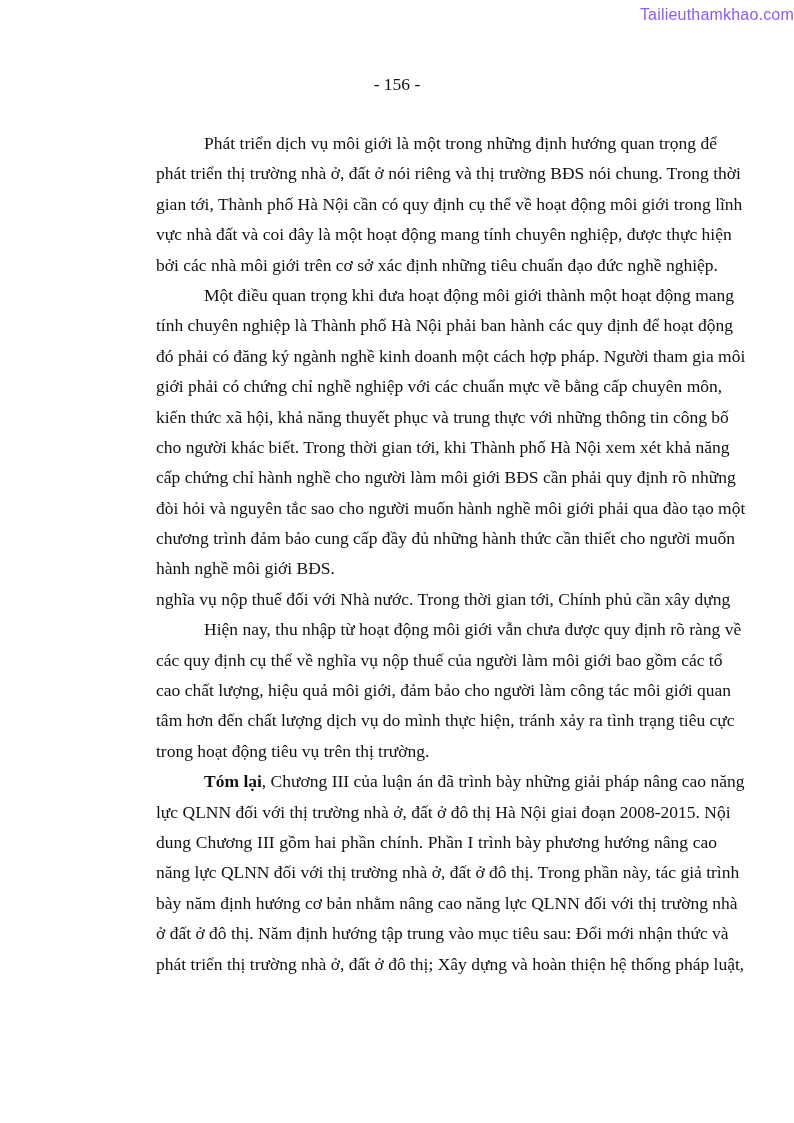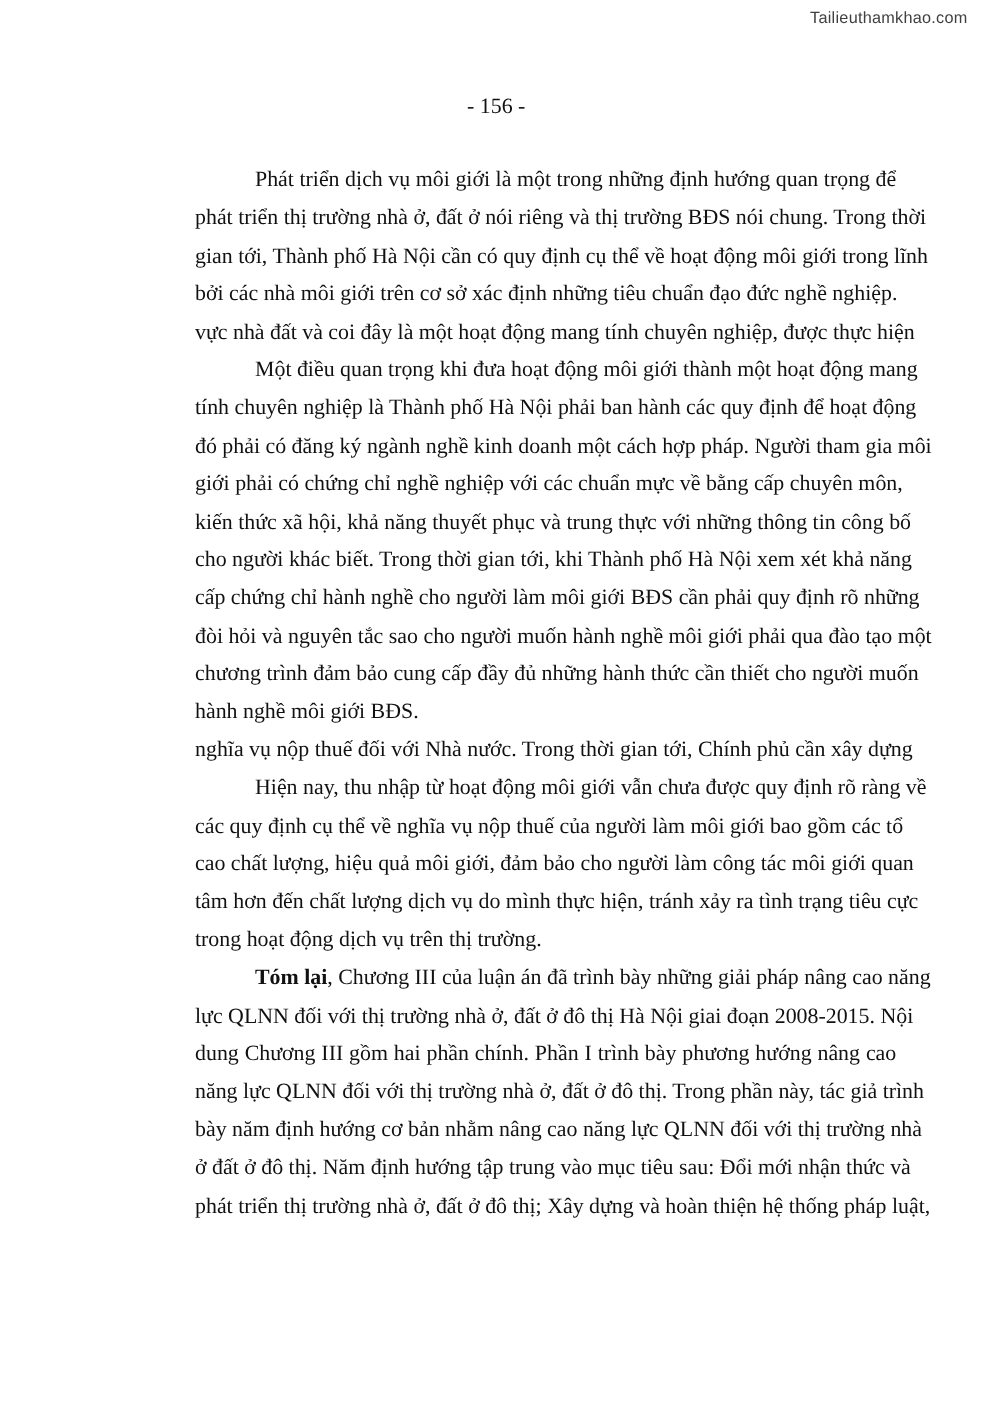--- a/index.html
+++ b/index.html
@@ -1,20 +1,20 @@
 <!DOCTYPE html>
 <html><head>
   <meta charset="utf-8">
   <style>
     html, body { margin: 0; padding: 0; background: #ffffff; }
     body { width: 794px; height: 1123px; position: relative; overflow: hidden; }
     .watermark {
-      position: absolute; top: 6px; right: 20px;
-      font-family: "Liberation Sans", sans-serif; font-size: 13px;
-      color: #404040; letter-spacing: 0.2px;
+      position: absolute; top: 6px; right: 0;
+      font-family: "Liberation Sans", sans-serif; font-size: 16px;
+      color: #8b5cf6; letter-spacing: 0.2px;
     }
     .page-number {
       position: absolute; top: 74px; left: 0; width: 794px; text-align: center;
       font-family: "Liberation Serif", serif; font-size: 17.5px; color: #111;
     }
     .body-text {
       position: absolute; top: 128px; left: 131px; width: 586px;
       font-family: "Liberation Serif", serif; font-size: 17.5px; color: #111;
       line-height: 30.4px;
     }
@@ -30,22 +30,22 @@
 <div class="watermark">Tailieuthamkhao.com</div>
 
 <div class="page-number">- 156 -</div>
 
 <div class="body-text">
 
   <div class="para">
     <span class="line indent">Phát triển dịch vụ môi giới là một trong những định hướng quan trọng để</span>
     <span class="line">phát triển thị trường nhà ở, đất ở nói riêng và thị trường BĐS nói chung. Trong thời</span>
     <span class="line">gian tới, Thành phố Hà Nội cần có quy định cụ thể về hoạt động môi giới trong lĩnh</span>
+    <span class="line">vực nhà đất và coi đây là một hoạt động mang tính chuyên nghiệp, được thực hiện</span>
     <span class="line last">bởi các nhà môi giới trên cơ sở xác định những tiêu chuẩn đạo đức nghề nghiệp.</span>
-    <span class="line">vực nhà đất và coi đây là một hoạt động mang tính chuyên nghiệp, được thực hiện</span>
   </div>
 
   <div class="para">
     <span class="line indent">Một điều quan trọng khi đưa hoạt động môi giới thành một hoạt động mang</span>
     <span class="line">tính chuyên nghiệp là Thành phố Hà Nội phải ban hành các quy định để hoạt động</span>
     <span class="line">đó phải có đăng ký ngành nghề kinh doanh một cách hợp pháp. Người tham gia môi</span>
     <span class="line">giới phải có chứng chỉ nghề nghiệp với các chuẩn mực về bằng cấp chuyên môn,</span>
     <span class="line">kiến thức xã hội, khả năng thuyết phục và trung thực với những thông tin công bố</span>
     <span class="line">cho người khác biết. Trong thời gian tới, khi Thành phố Hà Nội xem xét khả năng</span>
     <span class="line">cấp chứng chỉ hành nghề cho người làm môi giới BĐS cần phải quy định rõ những</span>
@@ -53,21 +53,21 @@
     <span class="line">chương trình đảm bảo cung cấp đầy đủ những hành thức cần thiết cho người muốn</span>
     <span class="line last">hành nghề môi giới BĐS.</span>
   </div>
 
   <div class="para">
     <span class="line">nghĩa vụ nộp thuế đối với Nhà nước. Trong thời gian tới, Chính phủ cần xây dựng</span>
     <span class="line indent">Hiện nay, thu nhập từ hoạt động môi giới vẫn chưa được quy định rõ ràng về</span>
     <span class="line">các quy định cụ thể về nghĩa vụ nộp thuế của người làm môi giới bao gồm các tổ</span>
     <span class="line">cao chất lượng, hiệu quả môi giới, đảm bảo cho người làm công tác môi giới quan</span>
     <span class="line">tâm hơn đến chất lượng dịch vụ do mình thực hiện, tránh xảy ra tình trạng tiêu cực</span>
-    <span class="line last">trong hoạt động dịch vụ trên thị trường.</span>
+    <span class="line last">trong hoạt động tiêu vụ trên thị trường.</span>
   </div>
 
   <div class="para">
     <span class="line indent"><b>Tóm lại</b><span>, Chương III của luận án đã trình bày những giải pháp nâng cao năng</span></span>
     <span class="line">lực QLNN đối với thị trường nhà ở, đất ở đô thị Hà Nội giai đoạn 2008-2015. Nội</span>
     <span class="line">dung Chương III gồm hai phần chính. Phần I trình bày phương hướng nâng cao</span>
     <span class="line">năng lực QLNN đối với thị trường nhà ở, đất ở đô thị. Trong phần này, tác giả trình</span>
     <span class="line">bày năm định hướng cơ bản nhằm nâng cao năng lực QLNN đối với thị trường nhà</span>
     <span class="line">ở đất ở đô thị. Năm định hướng tập trung vào mục tiêu sau: Đổi mới nhận thức và</span>
     <span class="line">phát triển thị trường nhà ở, đất ở đô thị; Xây dựng và hoàn thiện hệ thống pháp luật,</span>

